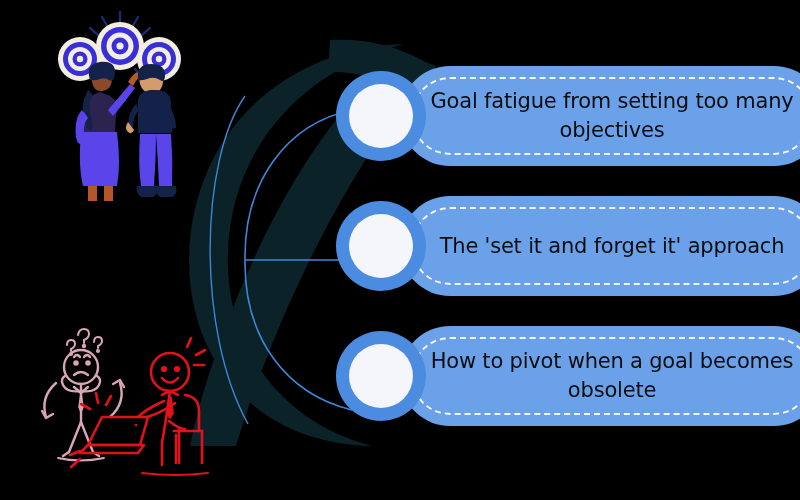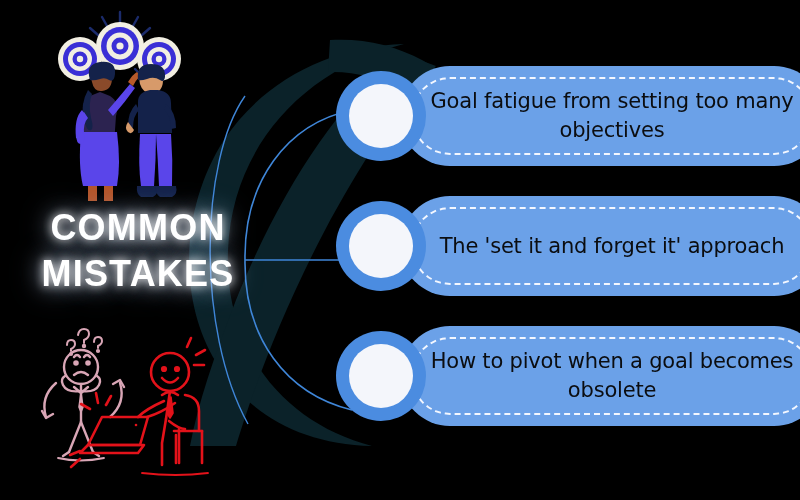--- a/index.html
+++ b/index.html
@@ -281,24 +281,20 @@
       <path d="M74 78 l-2 -10"></path>
       <path d="M82 80 l5 -9"></path>
       <path d="M66 84 l-9 -5"></path>
       <path d="M56 126 l-10 4"></path>
       <path d="M56 134 l-9 8"></path>
 
       <path d="M118 148 q34 4 66 0" stroke-width="1.8"></path>
     </g>
   </svg>
 
-  <div id="title-block">
-    <span class="tline">COMMON</span>
-    <span class="tline">MISTAKES</span>
-  </div>
 
   <div class="bubble-row" id="row-1">
     <div class="bubble">
       <span class="dash"></span>
       <span class="btext">Goal fatigue from setting too many objectives</span>
     </div>
     <div class="knob">
       <span class="inner"></span>
     </div>
   </div>

